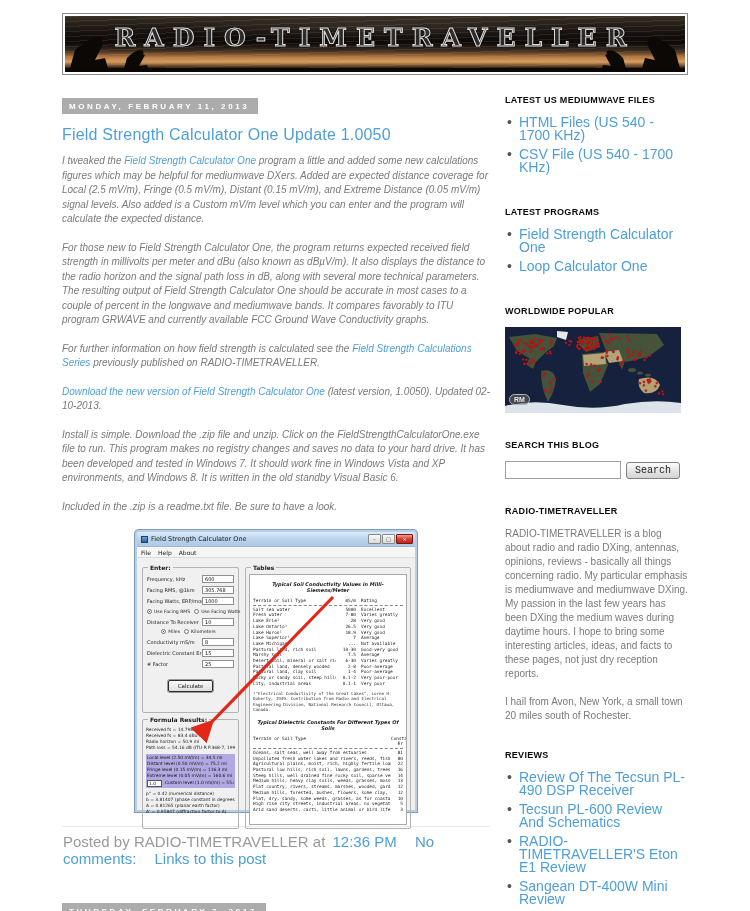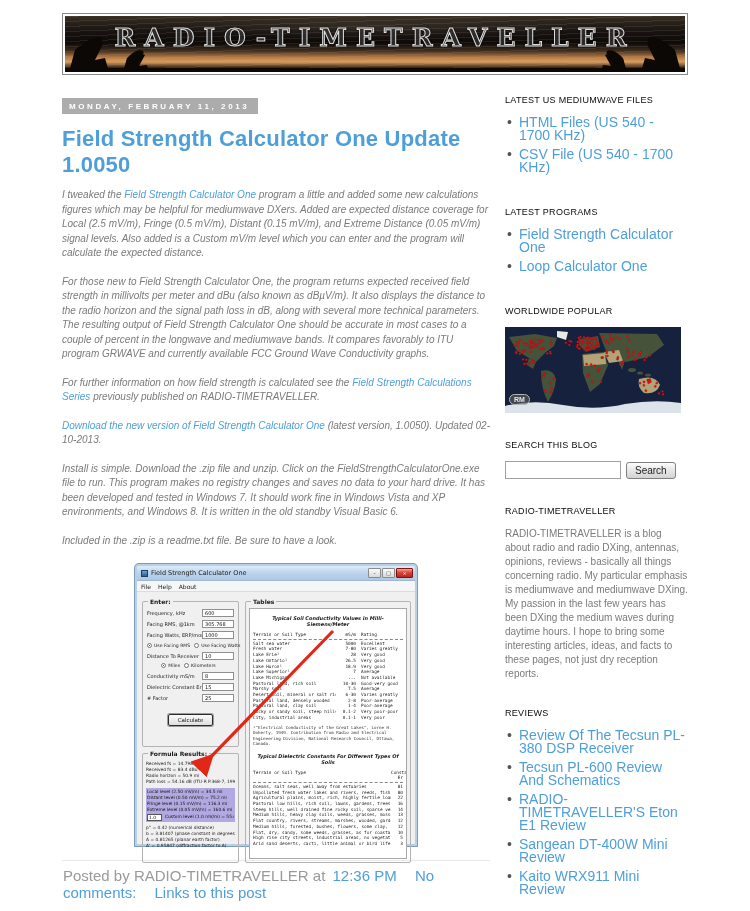--- a/index.html
+++ b/index.html
@@ -19,42 +19,42 @@
   .dishes { position:absolute; inset:0; }
 
   
   .wrap { width:626px; margin:20px auto 0; display:flex; }
   .main { width:428px; }
   .sidebar { width:183px; margin-left:15px; }
 
   
   .date-strip { display:inline-block; background:#acacac; color:#fff; font-size:8px; font-weight:bold;
     letter-spacing:2.6px; padding:4px 9px 3px 7px; }
-  .post-title { font-size:22px; font-weight:bold; color:#3b7cc1; margin:12px 0 10px; letter-spacing:0.2px; }
+  .post-title { font-size:16px; font-weight:normal; color:#3b7cc1; margin:12px 0 10px; letter-spacing:0.2px; }
   .post p { font-size:10px; line-height:14.5px; color:#7a7a7a; margin:0 0 14px;font-style:italic; }
   a.lnk, .lnk { color:#4e9fd9; text-decoration:none; cursor:pointer; }
   .post-footer { border-top:1px solid #e9e9e9; margin-top:4px; padding:6px 1px 5px; font-size:15px; color:#9a9a9a; margin-bottom:28px; }
   .post-footer .lnk { margin-right:14px; }
   .post-footer .pf-pre { margin-right:3px; }
 
   
   .sb-section { margin-bottom:27px; }
-  .sb-head { font-size:9px; font-weight:normal; color:#0a0a0a; letter-spacing:0.3px; margin-bottom:11px; }
+  .sb-head { font-size:9px; font-weight:bold; color:#0a0a0a; letter-spacing:0.3px; margin-bottom:11px; }
   .sb-list { list-style:none; }
   .sb-list li { position:relative; font-size:14px; line-height:13px; color:#4e9fd9; padding:0 0 6px 14px; cursor:pointer; }
   .sb-list li::before { content:"•"; position:absolute; left:2px; color:#555; }
   .sb-about p { font-size:10px; line-height:14px; color:#7a7a7a; margin-bottom:14px; }
   .map-box { width:176px; height:86px; position:relative; }
   .map-box svg { display:block; }
   .rm-badge { position:absolute; left:4px; bottom:8px; font-size:7px; font-weight:bold; color:#e6e6e6;
     background:rgba(90,90,90,0.65); border:1px solid #b5b5b5; border-radius:7px; padding:0 4px; line-height:9px; }
   .search-row { display:flex; align-items:center; }
   .search-input { width:116px; height:18px; border:1px solid #a0a0a0; font-size:10px; padding:0 3px; outline:none; }
   .search-btn { margin-left:5px; font-size:10px; color:#222; padding:2px 8px; border:1px solid #808080; border-radius:3px;
-    background:linear-gradient(#fdfdfd,#e8e8e8 45%,#d3d3d3); cursor:pointer; }
+    background:linear-gradient(#fdfdfd,#e8e8e8 45%,#d3d3d3); cursor:pointer;font-family:Liberation Mono, monospace; }
 
   
   .calc-shot { width:282px; margin:16px auto 14px; }
   .dlg { width:282px; height:282px; border:2px solid #b9cfe6; border-radius:4px 4px 0 0; background:#f0f0f0;
     box-shadow:0 0 0 1px #7d9cba; position:relative; font-family:"DejaVu Sans", sans-serif; }
   .titlebar { height:15px; display:flex; align-items:center; padding:0 2px 0 4px;
     background:linear-gradient(#dcebfa,#bcd4ec 50%,#aec9e6); border-radius:3px 3px 0 0; border-bottom:1px solid #9fb8d2; }
   .appicon { width:7px; height:7px; background:linear-gradient(#6fa5d8,#2d5e96); border:1px solid #1d4066; margin-right:3px; }
   .dlg-title { font-size:6.5px; color:#1a1a1a; flex:1; white-space:nowrap; }
   .winbtns { display:flex; }
@@ -605,25 +605,26 @@
     <div class="sb-section">
       <div class="sb-head">SEARCH THIS BLOG</div>
       <div class="search-row">
         <input class="search-input" type="text" style="">
         <button class="search-btn">Search</button>
       </div>
     </div>
     <div class="sb-section sb-about">
       <div class="sb-head">RADIO-TIMETRAVELLER</div>
       <p>RADIO-TIMETRAVELLER is a blog about radio and radio DXing, antennas, opinions, reviews - basically all things concerning radio. My particular emphasis is mediumwave and mediumwave DXing. My passion in the last few years has been DXing the medium waves during daytime hours. I hope to bring some interesting articles, ideas, and facts to these pages, not just dry reception reports.</p>
+      <p>I hail from Avon, New York, a small town 20 miles south of Rochester.</p>
     </div>
     <div class="sb-section">
       <div class="sb-head">REVIEWS</div>
       <ul class="sb-list">
-          <li class="">Review Of The Tecsun PL-380 DSP Receiver</li>
+          <li class="">Review Of The Tecsun PL-490 DSP Receiver</li>
           <li class="">Tecsun PL-600 Review And Schematics</li>
           <li class="">RADIO-TIMETRAVELLER'S Eton E1 Review</li>
           <li class="">Sangean DT-400W Mini Review</li>
           <li class="">Kaito WRX911 Mini Review</li>
         </ul>
     </div>
     <div class="sb-section">
       <div class="sb-head">POPULAR ARTICLES ON THIS SITE</div>
 
     </div>

